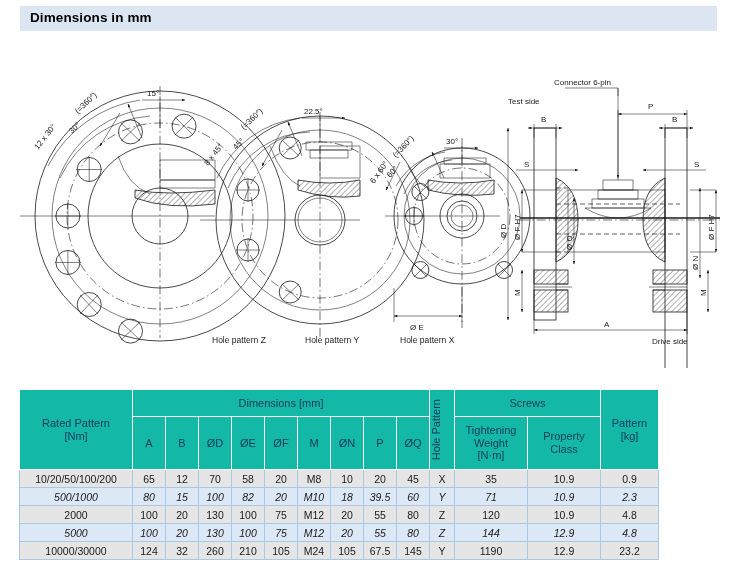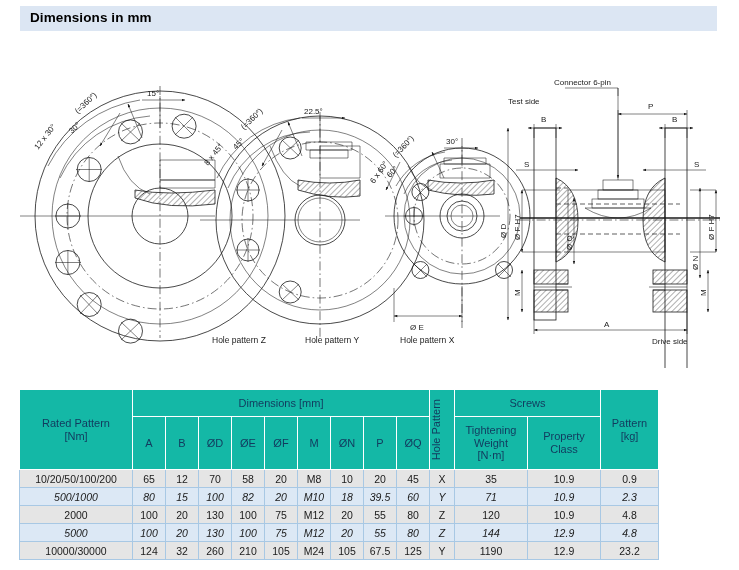--- a/index.html
+++ b/index.html
@@ -508,20 +508,20 @@
     <tr class="odd">
       <td>10000/30000</td>
       <td>124</td>
       <td>32</td>
       <td>260</td>
       <td>210</td>
       <td>105</td>
       <td>M24</td>
       <td>105</td>
       <td>67.5</td>
-      <td>125</td>
+      <td>145</td>
       <td>Y</td>
       <td>1190</td>
       <td>12.9</td>
       <td>23.2</td>
     </tr>
   </tbody>
 </table>
 
 </body></html>

